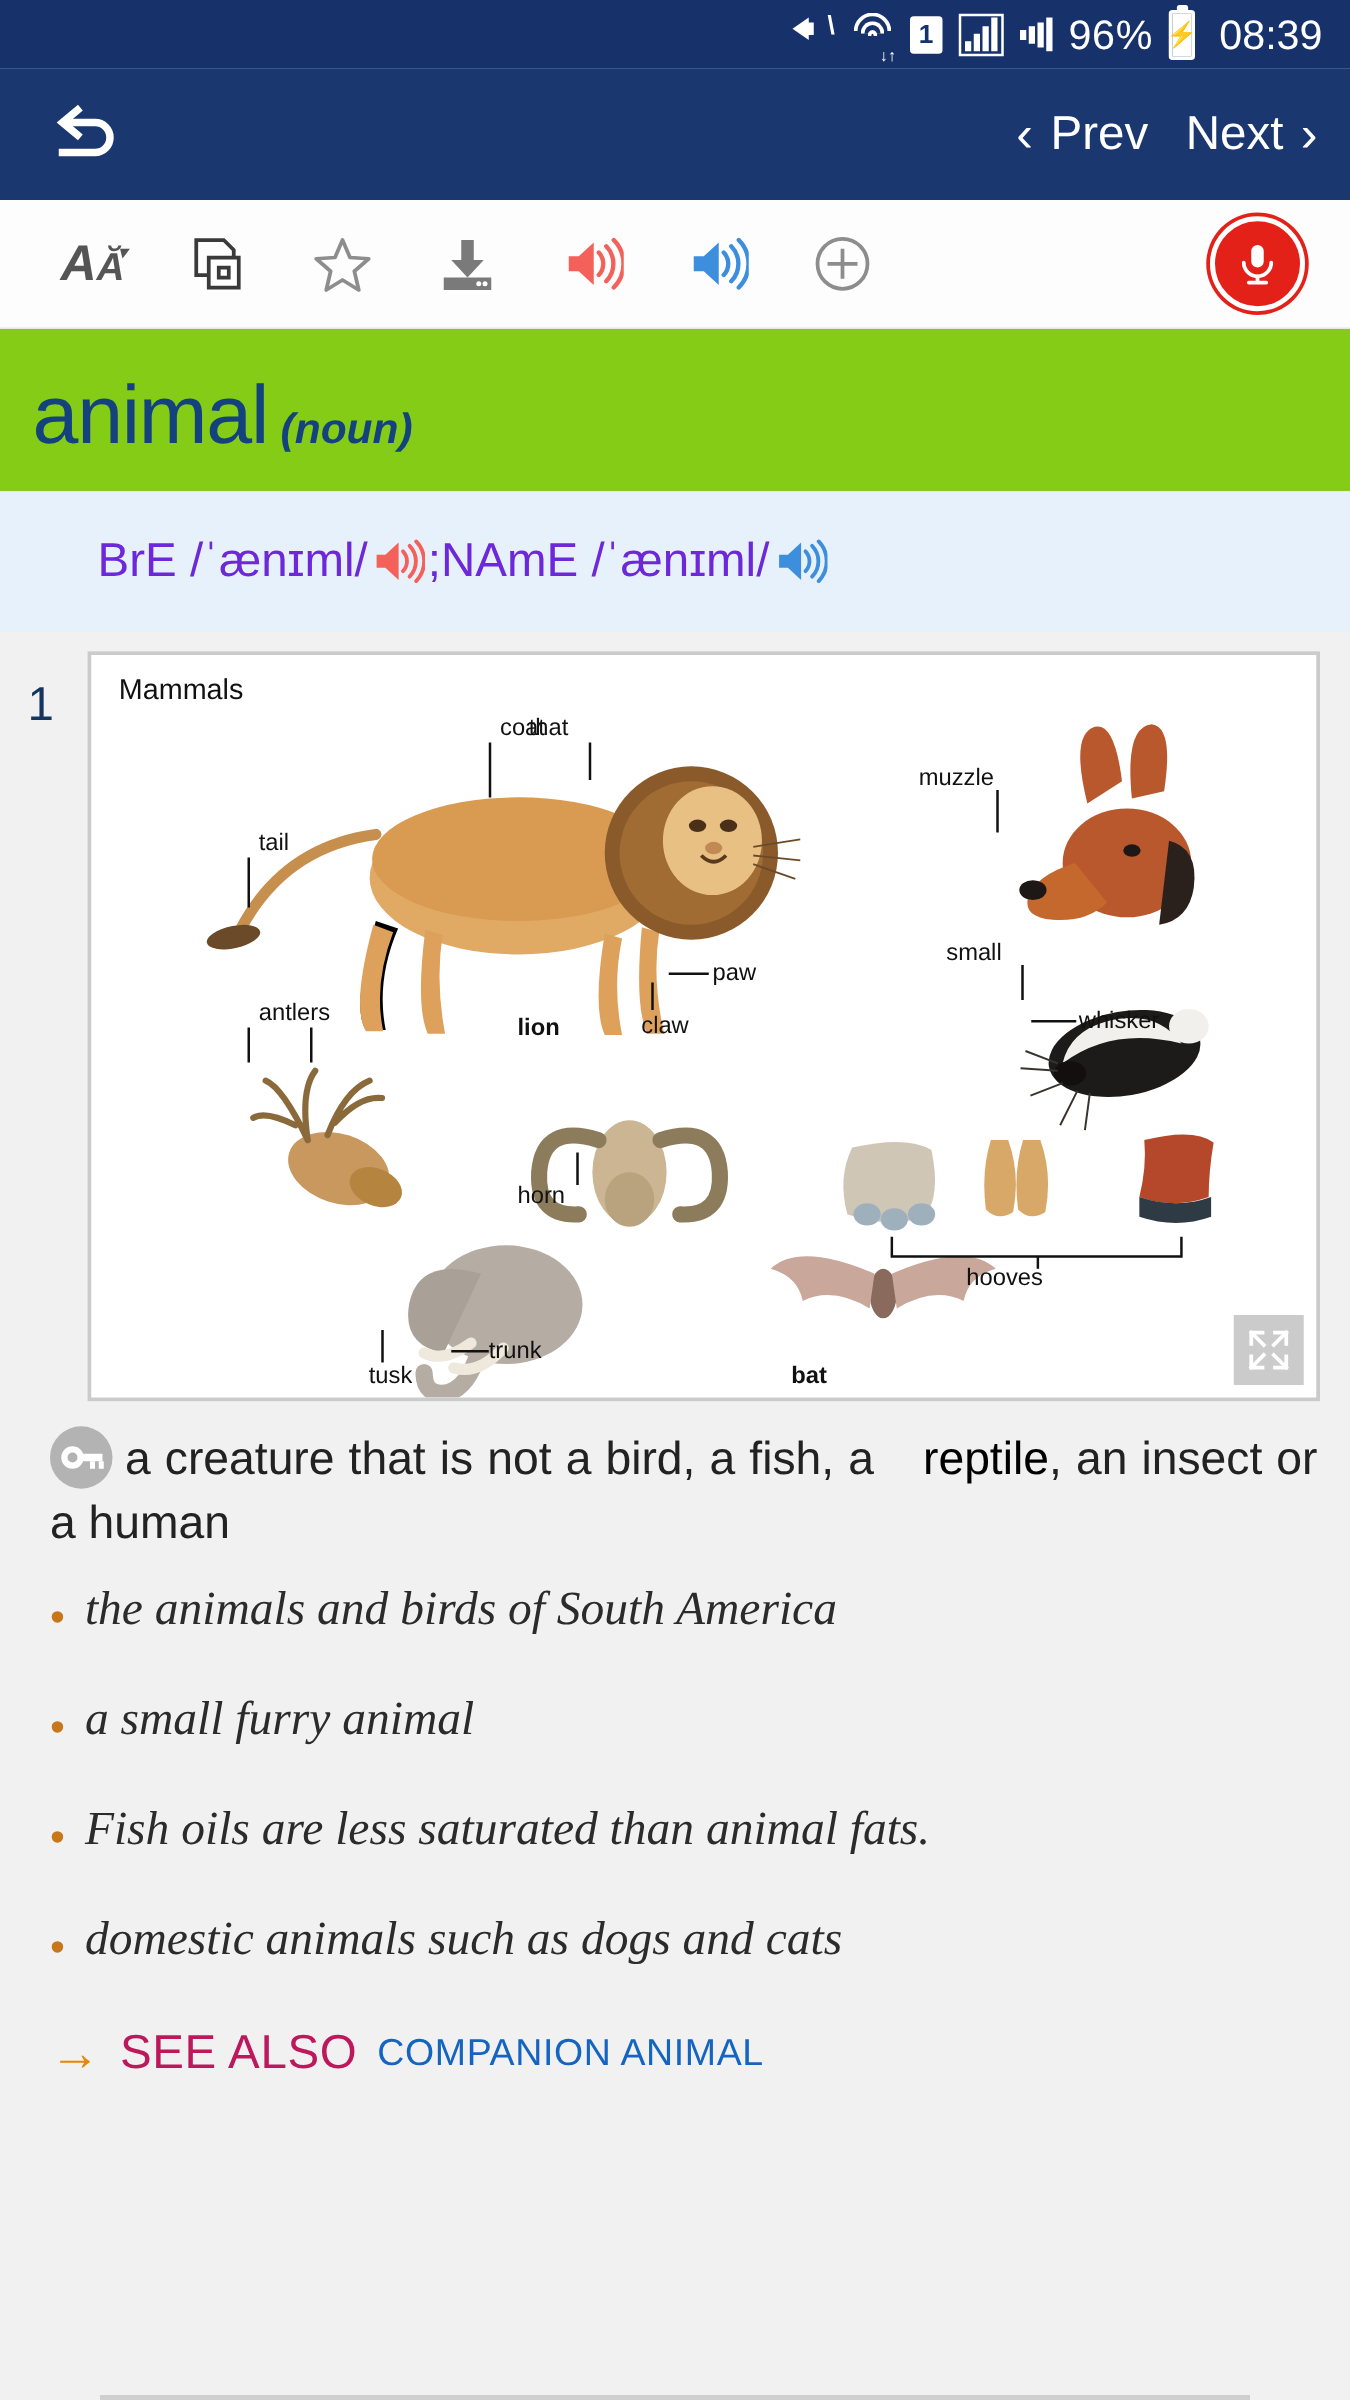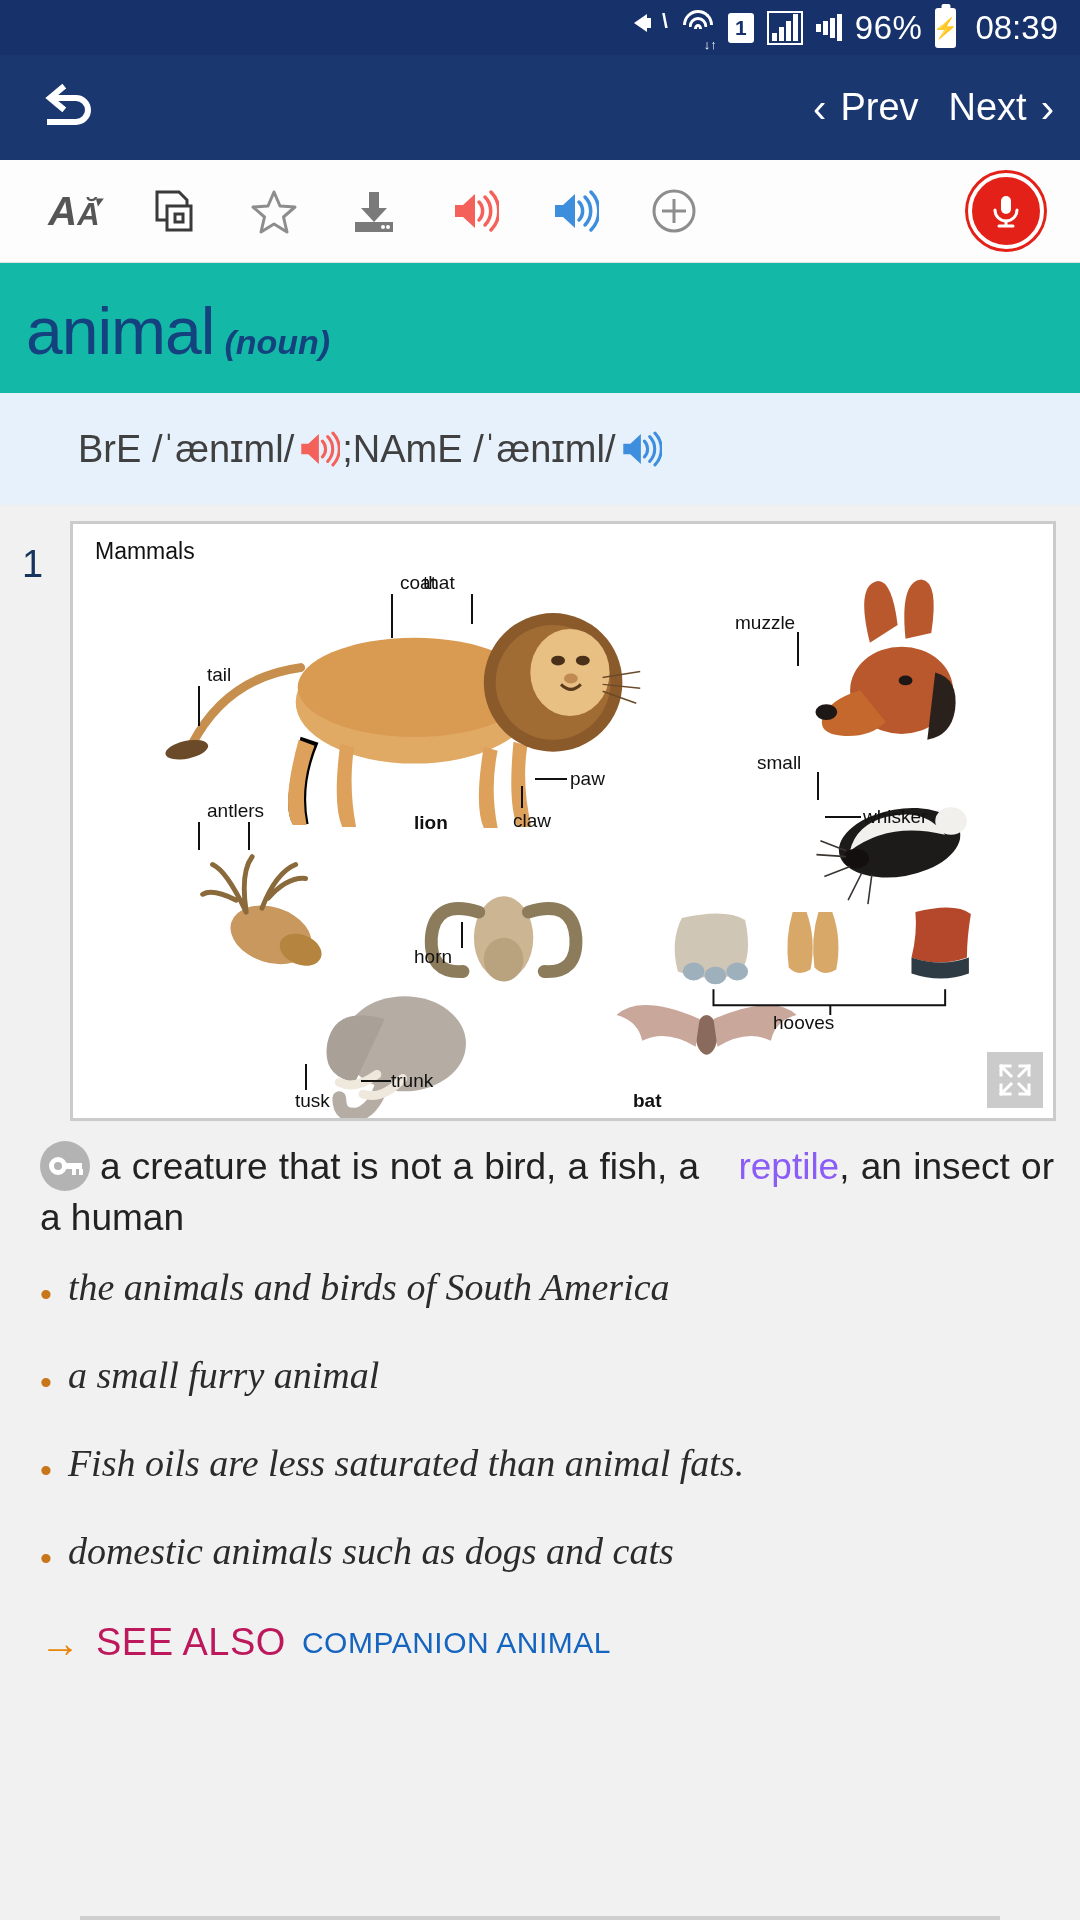--- a/index.html
+++ b/index.html
@@ -80,27 +80,27 @@
   .tb-aa { font-size: 40px; font-weight: bold; color: #555; position: relative; letter-spacing: 0px; }
   .tb-aa .small { font-size: 31px; }
   .tb-aa .caret { position: absolute; right: -2px; top: 4px; font-size: 14px; }
   .tb-svg { width: 50px; height: 50px; }
   .mic-btn { width: 76px; height: 76px; margin-right: 36px; border-radius: 50%;
       background: #e32119; border: 4px solid #fff; box-shadow: 0 0 0 3px #e32119;
       display: flex; align-items: center; justify-content: center; }
   .mic-btn svg { width: 40px; height: 40px; }
 
   
-  .headword-band { background: #14b8a6; padding: 30px 0 24px 26px; }
+  .headword-band { background: #84cc16; padding: 30px 0 24px 26px; }
   .headword { font-size: 66px; color: #13427e; font-weight: 400; letter-spacing: -1px; }
   .pos { font-size: 34px; color: #13427e; font-style: italic; font-weight: bold; margin-left: 10px; }
 
   
   .pron-panel { background: #e7f1fb; padding: 34px 0 34px 78px; display: flex; align-items: center;
-      font-size: 38px; color: #404040; }
+      font-size: 38px; color: #6d28d9; }
   .pron-panel .spk-ico { display: inline-flex; vertical-align: middle; margin: 0 2px; }
 
   
   .sense-row { display: flex; padding: 16px 24px 0 22px; }
   .sense-num { width: 48px; font-size: 38px; color: #15355f; padding-top: 22px; flex: none; }
   .img-frame { flex: 1; border: 3px solid #cbcbcb; background: #fff; height: 600px; position: relative; overflow: hidden; }
   .img-title { position: absolute; left: 22px; top: 14px; font-size: 23px; font-weight: normal; color: #111; }
   .lbl { position: absolute; font-size: 19px; color: #111; white-space: nowrap; }
   .lead { position: absolute; background: #111; }
   .expand-btn { position: absolute; right: 10px; bottom: 10px; width: 56px; height: 56px;
@@ -112,21 +112,21 @@
 
   
   .def-block { padding: 20px 26px 0 40px; }
   .def-line { font-size: 37px; line-height: 1.38; color: #222; text-align: justify; }
   .key-ico { display: inline-block; width: 50px; height: 50px; border-radius: 50%; background: #b3b3b3;
       position: relative; vertical-align: -12px; margin-right: 10px; }
   .key-ico .kring { position: absolute; left: 9px; top: 16px; width: 18px; height: 18px; border: 5px solid #fff; border-radius: 50%; }
   .key-ico .kstem { position: absolute; left: 25px; top: 22px; width: 17px; height: 6px; background: #fff; }
   .key-ico .kt1 { position: absolute; left: 32px; top: 28px; width: 4px; height: 6px; background: #fff; }
   .key-ico .kt2 { position: absolute; left: 39px; top: 28px; width: 4px; height: 6px; background: #fff; }
-  .xref { color: #8b5cf6; margin-left: 28px; }
+  .xref { color: #000000; margin-left: 28px; }
 
   .ex-list { padding: 22px 26px 0 40px; }
   .ex-item { display: flex; align-items: flex-start; margin-bottom: 42px; }
   .ex-bullet { color: #c8761a; font-size: 34px; line-height: 1; margin-right: 16px; padding-top: 12px; }
   .ex-text { font-family: "Liberation Serif", serif; font-style: italic; font-size: 38px; color: #2b2b2b; line-height: 1.2; }
 
   .seealso { display: flex; align-items: center; padding: 4px 26px 0 40px; gap: 16px; }
   .arrow-ico { color: #e8860c; font-size: 40px; line-height: 40px; font-weight: bold; }
   .seealso-label { font-size: 38px; color: #be185d; letter-spacing: .5px; }
   .seealso-link { font-size: 30px; color: #1565c0; letter-spacing: .5px; }

